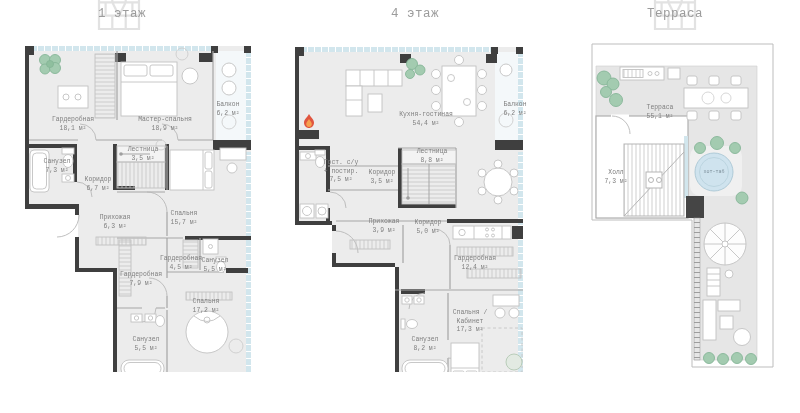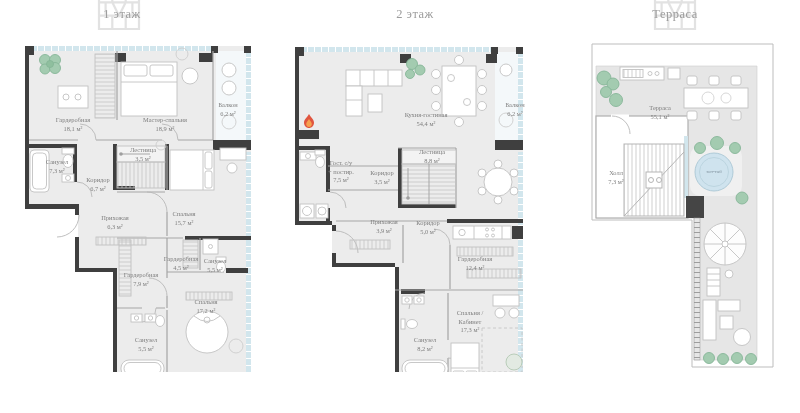--- a/index.html
+++ b/index.html
@@ -1,17 +1,17 @@
 <!DOCTYPE html>
 <html><head>
 <meta charset="utf-8">
 <style>
   html,body{margin:0;padding:0}
   #page{position:relative;width:800px;height:372px;background:#ffffff;overflow:hidden;
-        font-family:Liberation Serif, serif}
+        font-family:Liberation Mono, monospace}
   .plan{position:absolute;z-index:1}
   .plan svg{position:absolute;left:0;top:0}
   .lbl{position:absolute;transform:translate(-50%,-50%);text-align:center;color:#7f7f7f;
        font-size:6.4px;line-height:1.35;white-space:nowrap;z-index:3}
   .lbl span{display:block}
   .lbl.tiny{font-size:5px;color:#7d8f9b}
   .title{position:absolute;top:7px;text-align:center;font-size:12.5px;color:#9c9c9c;
          z-index:2;letter-spacing:.5px}
   .wm{position:absolute;z-index:0}
 </style>
@@ -27,21 +27,21 @@
     <path d="M2,2 H42 V42 H2 Z M2,15.3 H42 M2,28.7 H42 M15.3,2 V15.3 M28.7,2 V15.3 M15.3,28.7 V42 M28.7,28.7 V42 M8.6,15.3 V28.7 M35.4,15.3 V28.7 M15.3,15.3 L22,28.7 L28.7,15.3" fill="none" stroke="#e2e2e2" stroke-width="2.2"></path>
   </svg>
   <svg class="wm" style="left:93px;top:383px" width="44" height="44" viewBox="0 0 44 44">
     <path d="M2,2 H42 V42 H2 Z M2,15.3 H42 M2,28.7 H42 M15.3,2 V15.3 M28.7,2 V15.3 M15.3,28.7 V42 M28.7,28.7 V42 M8.6,15.3 V28.7 M35.4,15.3 V28.7 M15.3,15.3 L22,28.7 L28.7,15.3" fill="none" stroke="#e2e2e2" stroke-width="2.2"></path>
   </svg>
   <svg class="wm" style="left:627px;top:383px" width="44" height="44" viewBox="0 0 44 44">
     <path d="M2,2 H42 V42 H2 Z M2,15.3 H42 M2,28.7 H42 M15.3,2 V15.3 M28.7,2 V15.3 M15.3,28.7 V42 M28.7,28.7 V42 M8.6,15.3 V28.7 M35.4,15.3 V28.7 M15.3,15.3 L22,28.7 L28.7,15.3" fill="none" stroke="#e2e2e2" stroke-width="2.2"></path>
   </svg>
 
   <div class="title" style="left:90px;width:64px">1 этаж</div>
-  <div class="title" style="left:383px;width:64px">2 этаж</div>
+  <div class="title" style="left:383px;width:64px">4 этаж</div>
   <div class="title" style="left:641px;width:68px">Терраса</div>
 
   <div class="plan" id="plan1" style="left:20px;top:40px;width:235px;height:350px">
     <svg width="235" height="350" viewBox="0 0 235 350">
       <defs>
         <pattern id="p1h" width="7" height="5" patternUnits="userSpaceOnUse">
             <path d="M3.5,0 V5" stroke="#ffffff" stroke-width="1"></path>
           </pattern>
         <pattern id="p1v" width="5" height="7" patternUnits="userSpaceOnUse">
             <path d="M0,3.5 H5" stroke="#ffffff" stroke-width="1"></path>

